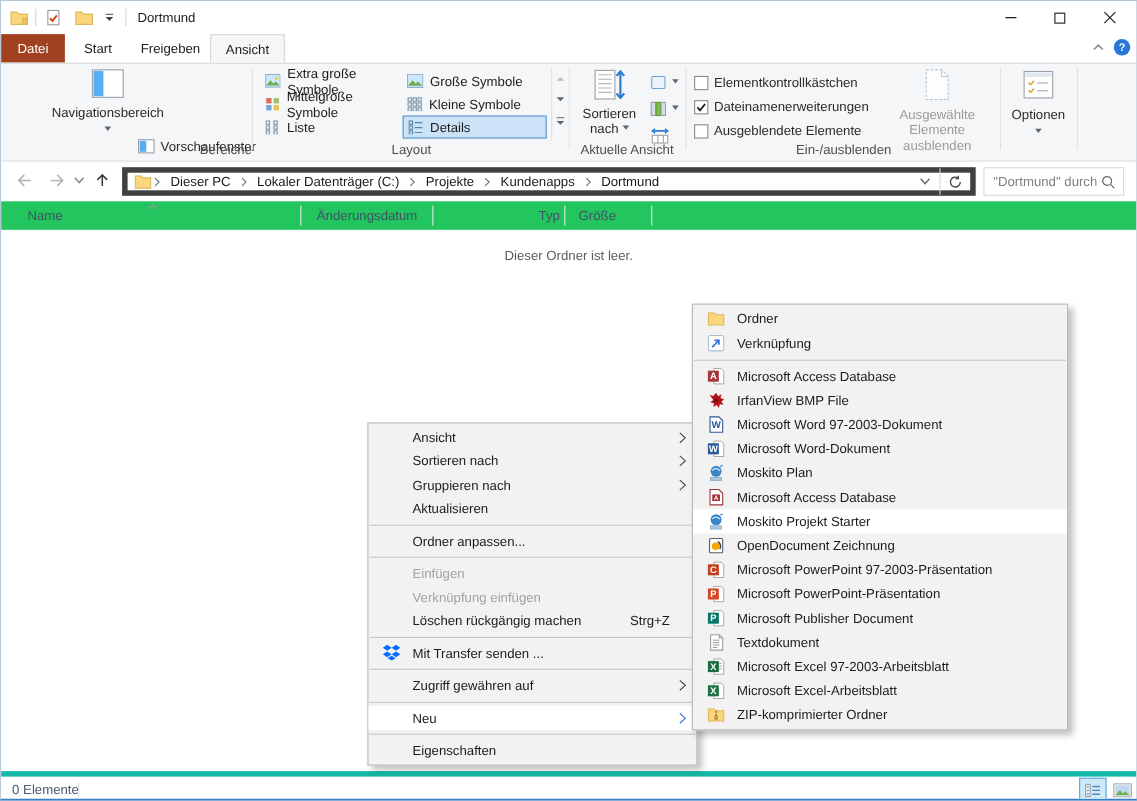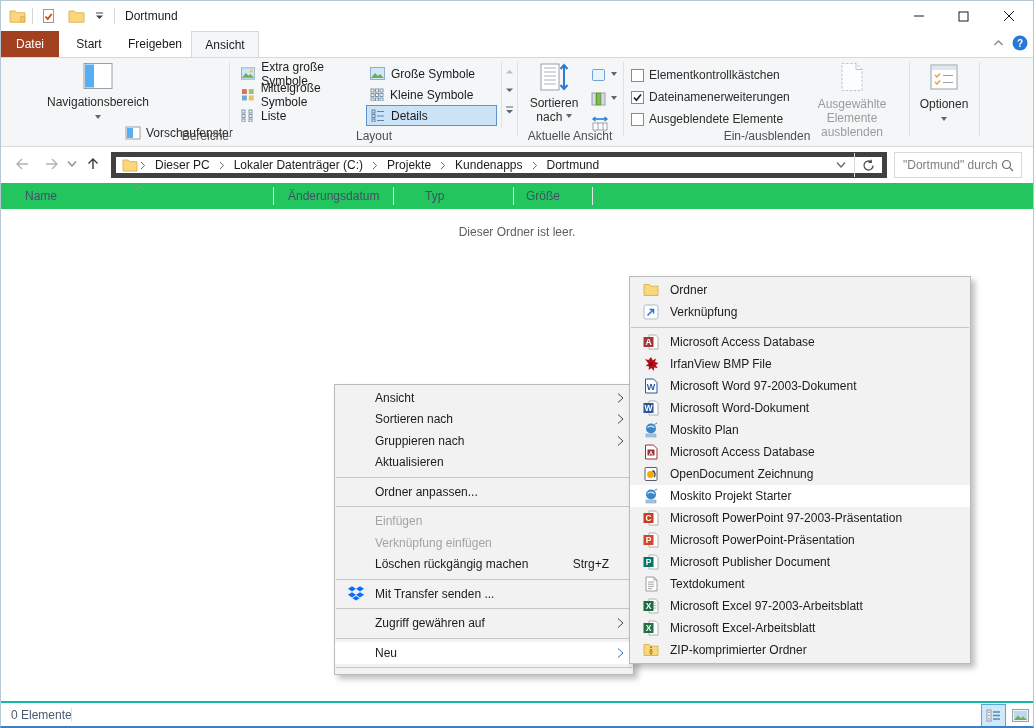--- a/index.html
+++ b/index.html
@@ -46,21 +46,21 @@
   .searchbox input::placeholder{color:#7e7e7e;opacity:1;}
 
   
   .colheads{position:absolute;left:0;top:182px;width:100%;height:26px;background:#22c55e;}
   .colhead{position:absolute;top:0;height:26px;line-height:26px;font-size:12px;color:#435066;padding-left:4px;}
   .coldiv{position:absolute;top:4px;height:18px;width:1px;background:#e5e5e5;}
 
   
   .mainpane{position:absolute;left:0;top:208px;width:100%;height:492px;background:#fff;}
   .emptymsg{position:absolute;left:0;top:16px;width:100%;text-align:center;color:#5d5d5d;font-size:12px;}
-  .statusbar{position:absolute;left:0;top:700px;width:100%;height:25px;background:#fff;border-top:2px solid #14b8a6;}
+  .statusbar{position:absolute;left:0;top:700px;width:100%;height:25px;background:#fff;border-top:5px solid #14b8a6;}
   .statustext{position:absolute;left:10px;top:5px;font-size:12px;color:#4a5a70;}
   .statusdiv{position:absolute;left:70px;top:5px;width:1px;height:14px;background:#e2e2e2;}
   .viewtoggle{position:absolute;top:1px;width:25px;height:23px;display:flex;align-items:center;justify-content:center;}
   .viewtoggle.sel{background:#cfe9fb;border:1px solid #54a7dd;}
 
   
   .menu{position:absolute;background:#f2f2f2;border:1px solid #bababa;box-shadow:4px 4px 6px rgba(0,0,0,.25);padding:2px 0;}
   .ctx{left:333px;top:383px;width:300px;z-index:10;}
   .sub{left:628px;top:275px;width:342px;z-index:11;}
   .mi{position:relative;display:flex;align-items:center;font-size:12px;color:#1b1b1b;padding:0 10px 0 40px;}
@@ -410,21 +410,21 @@
   </div>
 
   <div class="colheads">
     <div class="colhead" style="left:20px;width:250px;">Name</div>
     <svg class="abs" style="left:133px;top:2px;" width="10" height="6" viewBox="0 0 10 6">
         <path d="M1 5l4-3.6L9 5" fill="none" stroke="#9a9a9a"></path>
       </svg>
     <div class="coldiv" style="left:272px;"></div>
     <div class="colhead" style="left:283px;width:105px;">Änderungsdatum</div>
     <div class="coldiv" style="left:392px;"></div>
-    <div class="colhead" style="left:420px;width:108px;">Typ</div>
+    <div class="colhead" style="left:400px;width:108px;text-align:right;">Typ</div>
     <div class="coldiv" style="left:512px;"></div>
     <div class="colhead" style="left:521px;width:66px;">Größe</div>
     <div class="coldiv" style="left:591px;"></div>
   </div>
 
   <div class="mainpane">
     <div class="emptymsg">Dieser Ordner ist leer.</div>
   </div>
 
   <div class="statusbar">
@@ -502,20 +502,23 @@
         </svg>
     </div>
     <div class="msep"></div>
     <div class="mi hl">
       <span>Neu</span>
       <svg class="sarr" width="7" height="11" viewBox="0 0 7 11">
           <path d="M1 1l5 4.5L1 10" fill="none" stroke="#2b6fd4"></path>
         </svg>
     </div>
     <div class="msep"></div>
+    <div class="mi">
+      <span>Eigenschaften</span>
+    </div>
   </div>
 
   <div class="menu sub">
     <div class="mi">
       <span class="ico">
         <svg width="16" height="15" viewBox="0 0 16 15">
             <path d="M1 2.5h5.3l1.5 1.7H15v9.3H1z" fill="#fbd77c" stroke="#dfb55c"></path>
           </svg>
       </span>
       <span>Ordner</span>
@@ -582,44 +585,44 @@
     <div class="mi">
       <span class="ico">
         <svg width="16" height="16" viewBox="0 0 16 16">
             <path d="M2.5 1h8L14 4.5V15H2.5z" fill="#fff" stroke="#9c3438"></path>
             <rect x="4.5" y="5.5" width="7" height="6" fill="#9c3438"></rect>
             <text x="8" y="10.6" font-size="5.5" font-weight="bold" fill="#fff" text-anchor="middle">A</text>
           </svg>
       </span>
       <span>Microsoft Access Database</span>
     </div>
-    <div class="mi">
-      <span class="ico">
-        <svg width="16" height="16" viewBox="0 0 16 16">
-            <rect x="2" y="1.5" width="12" height="13" rx="1" fill="#fff" stroke="#55606b"></rect>
-            <circle cx="7.5" cy="8.5" r="3.4" fill="#f7a600"></circle>
-            <path d="M9.5 4.5a4.5 4.5 0 0 1 1.8 6.6" fill="none" stroke="#39444e" stroke-width="1.4"></path>
-          </svg>
-      </span>
-      <span>OpenDocument Zeichnung</span>
-    </div>
     <div class="mi hl">
       <span class="ico">
         <svg width="16" height="16" viewBox="0 0 16 16">
             <circle cx="8" cy="6.5" r="5" fill="#3a86c8"></circle>
             <path d="M4.5 5.5c2.5-2 5-2 7 .5" fill="none" stroke="#d7ebf8" stroke-width="1.2"></path>
             <path d="M11.5 2.5l2.5-1.5" stroke="#3a86c8"></path>
             <rect x="3" y="12" width="10" height="3" fill="#aac4d8" stroke="#7fa3bf" stroke-width=".6"></rect>
           </svg>
       </span>
       <span>Moskito Projekt Starter</span>
     </div>
     <div class="mi">
       <span class="ico">
         <svg width="16" height="16" viewBox="0 0 16 16">
+            <rect x="2" y="1.5" width="12" height="13" rx="1" fill="#fff" stroke="#55606b"></rect>
+            <circle cx="7.5" cy="8.5" r="3.4" fill="#f7a600"></circle>
+            <path d="M9.5 4.5a4.5 4.5 0 0 1 1.8 6.6" fill="none" stroke="#39444e" stroke-width="1.4"></path>
+          </svg>
+      </span>
+      <span>OpenDocument Zeichnung</span>
+    </div>
+    <div class="mi">
+      <span class="ico">
+        <svg width="16" height="16" viewBox="0 0 16 16">
             <path d="M6 1h6.5L15 3.5V15H6z" fill="#fff" stroke="#9e9e9e" stroke-width=".8"></path>
             <rect x="0.5" y="3" width="10" height="10" fill="#c4401f"></rect>
             <text x="5.5" y="10.8" font-size="8.5" font-weight="bold" fill="#fff" text-anchor="middle">C</text>
           </svg>
       </span>
       <span>Microsoft PowerPoint 97-2003-Präsentation</span>
     </div>
     <div class="mi">
       <span class="ico">
         <svg width="16" height="16" viewBox="0 0 16 16">

